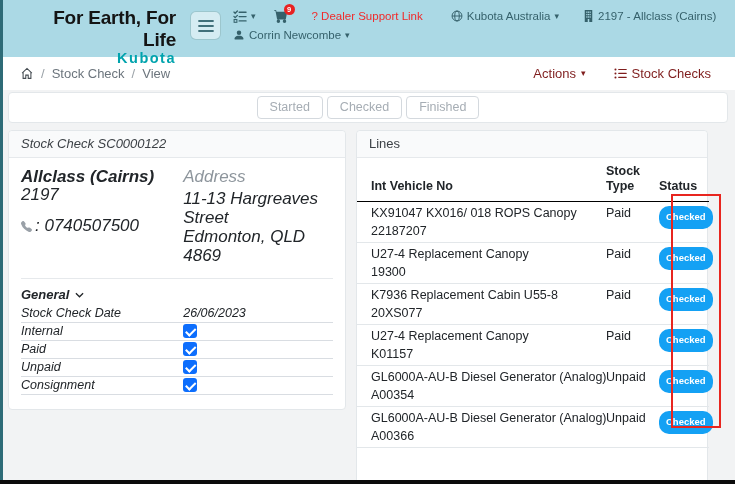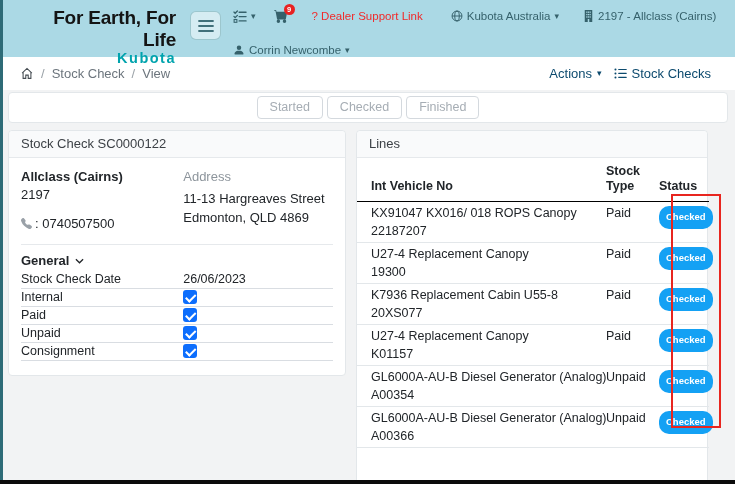--- a/index.html
+++ b/index.html
@@ -17,58 +17,58 @@
   
   .app-header{ height:57px; background:var(--header-bg); display:flex; padding-left:16px; }
   .logo{ width:160px; text-align:right; padding-top:7px; cursor:pointer; }
   .logo-line1{ font-size:19px; font-weight:800; color:#141414; letter-spacing:-0.2px; }
   .logo-line2{ font-size:14.5px; font-weight:800; color:var(--brand-teal); letter-spacing:1.5px; margin-top:-1px; }
   .hamburger{ margin:11px 0 0 14px; width:31px; height:29px; border-radius:6px;
     background:rgba(255,255,255,.5); border:1px solid rgba(110,165,175,.55);
     color:#41707a; display:flex; align-items:center; justify-content:center; cursor:pointer; }
   .header-right{ margin-left:12px; padding-top:9px; }
   .hrow{ display:flex; align-items:center; font-size:11.5px; color:#35616b; }
-  .hrow + .hrow{ margin-top:21px;text-align:center; }
+  .hrow + .hrow{ margin-top:6px;text-align:center; }
   .hitem{ display:flex; align-items:center; gap:4px; cursor:pointer; }
   .caret{ font-size:9px; line-height:1; color:inherit; }
   .cart-wrap{ position:relative; margin-left:18px; }
   .cart-badge{ position:absolute; top:-5px; right:-7px; min-width:11px; height:11px; border-radius:6px;
     background:#e82222; color:#fff; font-size:7.5px; font-weight:700; display:flex; align-items:center;
     justify-content:center; padding:0 2px; }
   .support-link{ margin-left:24px; color:var(--link-red); }
   .region{ margin-left:28px; }
   .dealer-id{ margin-left:24px; }
 
   
   .breadcrumb-bar{ height:33px; background:#fff; display:flex; align-items:center;
     justify-content:space-between; padding:0 24px 0 20px; font-size:13px; color:#6c757d; }
   .bc-left{ display:flex; align-items:center; gap:7px; }
   .bc-left .home{ color:#454c52; display:flex; cursor:pointer; }
   .bc-sep{ color:#9aa1a7; }
   .bc-item{ cursor:pointer; }
-  .bc-right{ display:flex; align-items:center; gap:12px; color:#0c4a6e; }
+  .bc-right{ display:flex; align-items:center; gap:28px; color:#7f1d1d; }
   .actions-btn,.stockchecks-btn{ display:flex; align-items:center; gap:5px; cursor:pointer; }
 
   
   .content{ padding:2px 7px 0 8px; }
   .card{ background:#fff; border:1px solid #e3e7ea; border-radius:4px; }
   .statusbar-card{ height:31px; display:flex; align-items:center; justify-content:center; gap:4px; margin-bottom:7px; }
   .state-btn{ padding:3px 12px 4px; font-size:12.5px; color:#a6adb4; background:#fff;
     border:1px solid #d4d9de; border-radius:4px; font-family:inherit; cursor:pointer; }
 
   .panels{ display:flex; gap:10px; align-items:flex-start; }
-  .left-card{ width:338px; }
+  .left-card{ width:338px;font-style:italic; }
   .right-card{ width:352px; min-height:400px; }
   .card-header{ padding:5px 12px 6px; background:#f9fafb; border-bottom:1px solid #e6e9ec;
     font-size:13px; color:#3c4146; display:flex; align-items:center; gap:8px; border-radius:4px 4px 0 0; }
   .pill{ display:inline-block; padding:2px 8px 3px; border-radius:10px; background:var(--primary-badge-blue);
     color:#fff; font-size:10px; font-weight:700; }
 
   .left-body{ padding:10px 12px 14px; }
-  .info-grid{ display:grid; grid-template-columns:52% 48%; font-size:13px; color:#212529; }
+  .info-grid{ display:grid; grid-template-columns:52% 48%; font-size:17px; color:#212529; }
   .dealer-name{ font-weight:700; line-height:18px; }
   .dealer-number{ line-height:18px; margin-bottom:12px; }
   .phone-line{ display:flex; align-items:center; gap:3px; color:#212529; }
   .phone-line .ph-icon{ color:#9aa1a8; display:flex; }
   .addr-label{ color:#8d959c; line-height:18px; margin-bottom:3px; }
   .addr-line{ line-height:19px; }
   .divider{ border-top:1px solid #e6e9ec; margin-top:13px; }
   .general-header{ font-size:13px; font-weight:700; color:#212529; display:flex; align-items:center;
     gap:6px; margin:8px 0 3px; cursor:pointer; }
   .field-row{ display:grid; grid-template-columns:52% 48%; align-items:center; min-height:18px;

